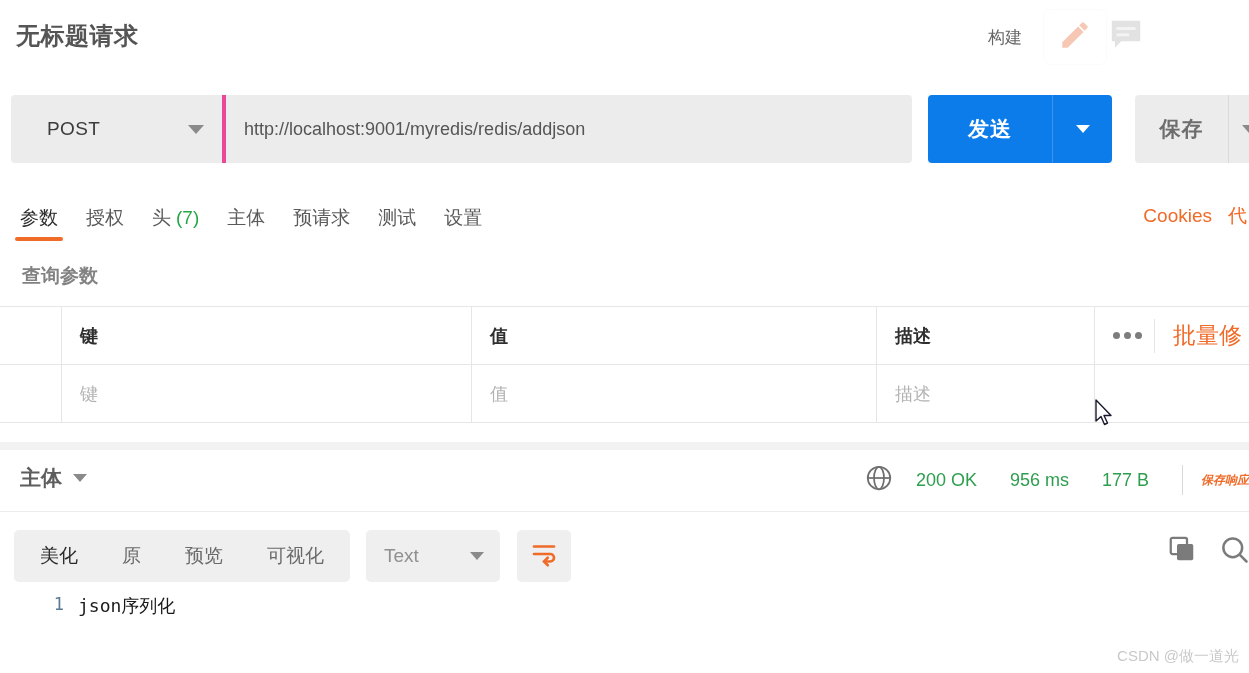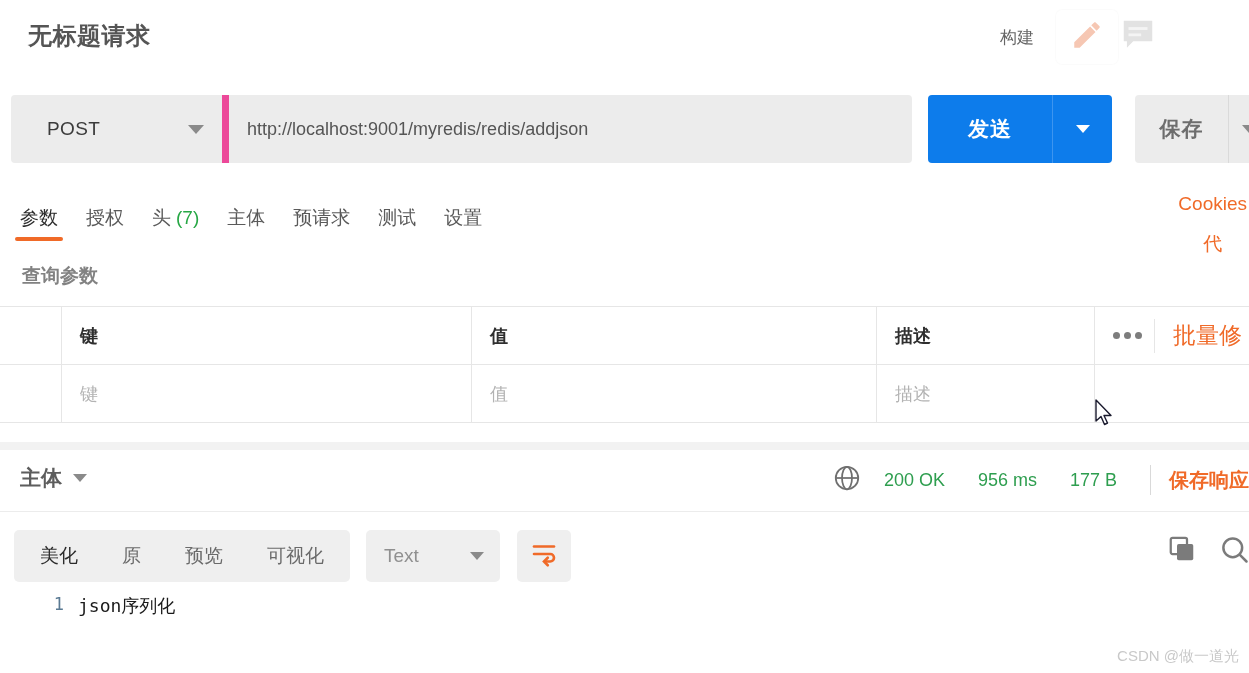--- a/index.html
+++ b/index.html
@@ -7,21 +7,21 @@
     width: 1249px; height: 673px;
     background: #ffffff;
     font-family: "Liberation Sans", "DejaVu Sans", sans-serif;
     overflow: hidden;
     color: #3c3c3c;
   }
   #app { position: relative; width: 1249px; height: 673px; }
 
   
   .header {
-    position: absolute; left: 12px; top: 0; width: 1154px; height: 72px;
+    position: absolute; left: 0; top: 0; width: 1154px; height: 72px;
     display: flex; align-items: center;
   }
   .req-title {
     position: absolute; left: 16px; top: 20px;
     font-size: 24px; font-weight: bold; color: #555555;
     letter-spacing: 0.5px; white-space: nowrap;
   }
   .header-right {
     position: absolute; right: 0; top: 8px; height: 58px;
     display: flex; align-items: center; gap: 0px;
@@ -44,21 +44,21 @@
     position: absolute; left: 11px; top: 95px; height: 68px;
     display: flex; align-items: stretch;
   }
   .method-box {
     width: 211px; background: #ececec; border-radius: 4px 0 0 4px;
     display: flex; align-items: center; justify-content: space-between;
     padding: 0 18px 0 36px;
   }
   .method-label { font-size: 19px; color: #3b3b3b; letter-spacing: 0.4px; }
   .url-box {
-    width: 690px; background: #ececec; border-left: 7px solid #ec4899;
+    width: 690px; background: #ececec; border-left: 4px solid #ec4899;
     border-radius: 0 4px 4px 0; display: flex; align-items: center;
     padding-left: 18px;
   }
   .url-text { font-size: 18px; color: #555555; white-space: nowrap; }
   .caret-down {
     width: 0; height: 0; border-left: 8px solid transparent;
     border-right: 8px solid transparent; border-top: 9px solid #8a8a8a;
   }
   .caret-down.white { border-top-color: #ffffff; }
   .caret-down.sm {
@@ -104,21 +104,21 @@
     justify-content: center;
   }
   .tab.active { color: #2c2c2c; }
   .tab.active::after {
     content: ""; position: absolute; left: 9px; right: 9px; bottom: 0;
     height: 4px; background: #f06a28; border-radius: 2px;
   }
   .tab .count { color: #27a745; margin-left: 5px; }
   .tab-right {
     position: absolute; right: 0; top: 0; height: 46px;
-    display: flex; align-items: center; gap: 16px; padding-right: 2px; flex-direction: column;
+    display: flex; align-items: center; gap: 16px; padding-right: 2px;
   }
   .link-orange { font-size: 19px; color: #f06a28; white-space: nowrap; }
 
   
   .section-title {
     position: absolute; left: 22px; top: 263px;
     font-size: 19px; font-weight: bold; color: #828282;
   }
   .ptable {
     position: absolute; left: 0; top: 306px; width: 1249px;
@@ -162,21 +162,21 @@
   }
   .resp-meta {
     position: absolute; right: 0; top: 13px; display: flex; align-items: center;
   }
   .globe { margin-right: 22px; }
   .stat { font-size: 18px; color: #2e9e4f; margin-right: 33px; white-space: nowrap; }
   .meta-div {
     width: 1px; height: 30px; background: #d9d9d9; margin: 0 18px 0 0;
   }
   .save-resp {
-    font-size: 20px; font-weight: bold; color: #f06a28; white-space: nowrap;
+    font-size: 12px; font-weight: bold; color: #f06a28; white-space: nowrap; font-style: italic;
   }
 
   
   .resp-toolbar {
     position: absolute; left: 0; top: 520px; width: 1249px; height: 72px;
     display: flex; align-items: center;
   }
   .viewpill {
     margin-left: 14px; height: 52px; background: #efefef; border-radius: 5px;
     display: flex; align-items: center; padding: 0 4px;

